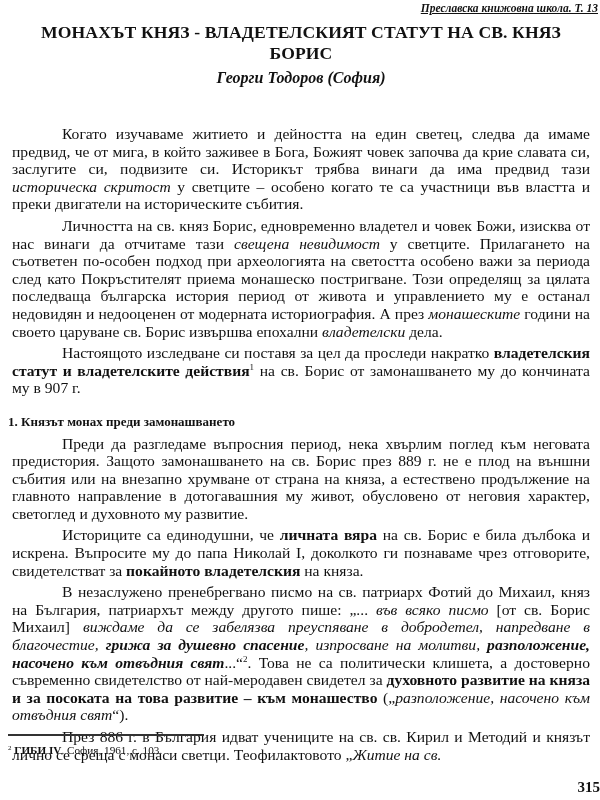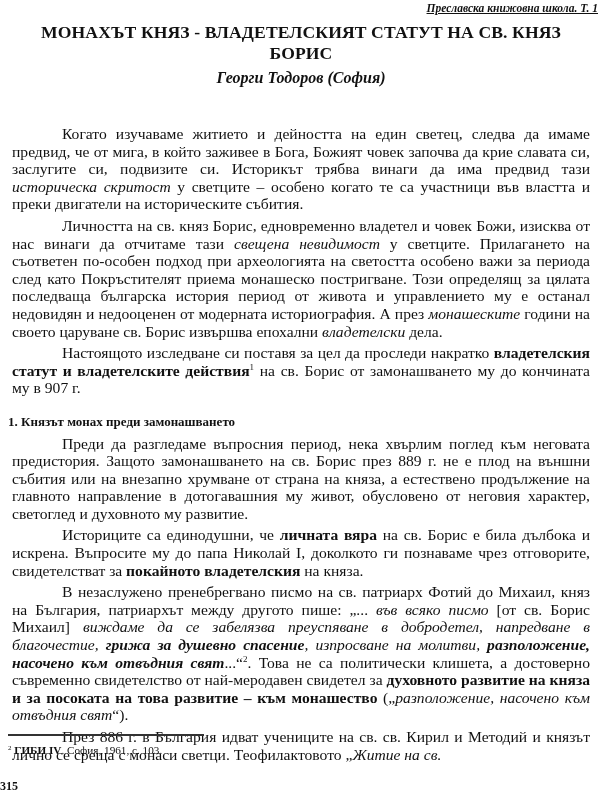--- a/index.html
+++ b/index.html
@@ -38,28 +38,28 @@
     position: absolute; left: 8px; top: 734px; width: 196px; height: 2px;
     background: #333;
   }
   .footnotes {
     position: absolute; left: 8px; top: 743px; width: 586px;
     font-size: 11.2px; line-height: 14px;
   }
   .footnotes sup { font-size: 7px; vertical-align: 4px; }
   .page-number {
     position: absolute; left: 0; width: 600px; top: 779px;
-    text-align: left; font-weight: bold; font-size: 12px;
+    text-align: right; font-weight: bold; font-size: 15px;
   }
 </style>
 </head>
 <body>
 
 <div class="page">
-  <div class="running-head">Преславска книжовна школа. Т. 1</div>
+  <div class="running-head">Преславска книжовна школа. Т. 13</div>
 
   <div class="title">
     <div>МОНАХЪТ КНЯЗ - ВЛАДЕТЕЛСКИЯТ СТАТУТ НА СВ. КНЯЗ БОРИС</div>
   </div>
 
   <div class="author">Георги Тодоров (София)</div>
 
   <div class="body-text">
     <p><span>Когато изучаваме житието и дейността на един светец, следва да имаме предвид, че от мига, в който заживее в Бога, Божият човек започва да крие славата си, заслугите си, подвизите си. Историкът трябва винаги да има предвид тази </span><i>историческа скритост</i><span> у светците – особено когато те са участници във властта и преки двигатели на историческите събития.</span></p>
 

